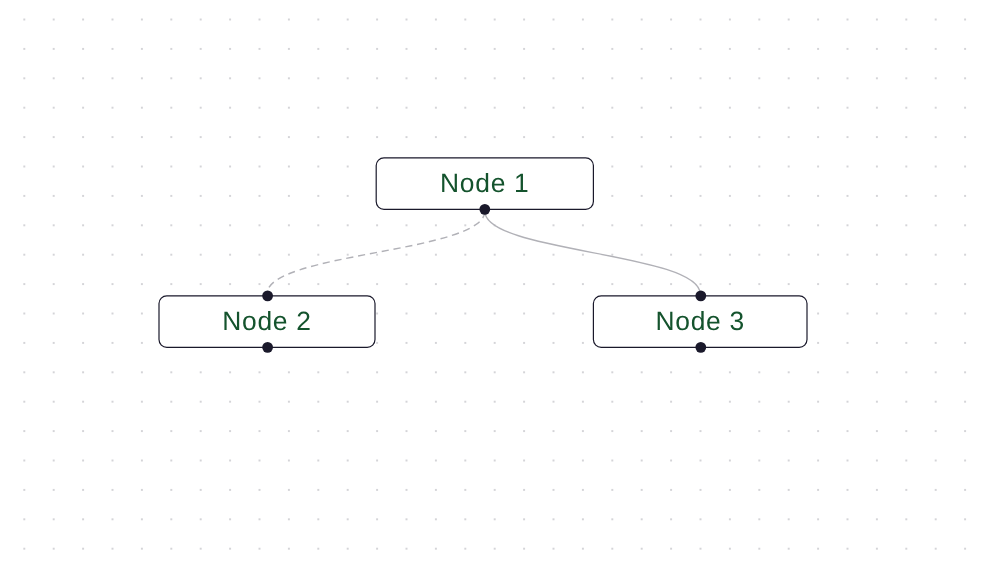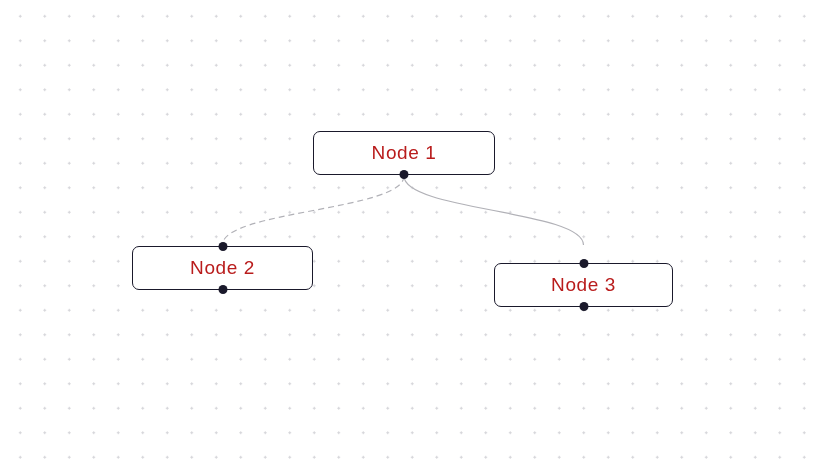--- a/index.html
+++ b/index.html
@@ -36,23 +36,23 @@
     box-sizing: border-box;
     border: 1px solid #1a192b;
     border-radius: 7px;
     background: #ffffff;
     display: flex;
     align-items: center;
     justify-content: center;
     cursor: grab;
   }
   .flow-node .label {
-    font-size: 19px;
+    font-size: 22px;
     letter-spacing: 0.6px;
-    color: #b91c1c;
+    color: #14532d;
     user-select: none;
   }
   .handle {
     position: absolute;
     left: 50%;
     width: 9px;
     height: 9px;
     border-radius: 50%;
     background: #1a192b;
     cursor: crosshair;
@@ -74,19 +74,19 @@
     <span class="label">Node 1</span>
     <span class="handle bottom"></span>
   </div>
 
   <div class="flow-node" style="left: 132px; top: 246px; width: 181px; height: 44px; text-align: right;">
     <span class="handle top"></span>
     <span class="label">Node 2</span>
     <span class="handle bottom"></span>
   </div>
 
-  <div class="flow-node" style="left: 494px; top: 246px; width: 179px; height: 44px; margin-top: 17px;">
+  <div class="flow-node" style="left: 494px; top: 246px; width: 179px; height: 44px;">
     <span class="handle top"></span>
     <span class="label">Node 3</span>
     <span class="handle bottom"></span>
   </div>
 
 </div>
 
 </body></html>

